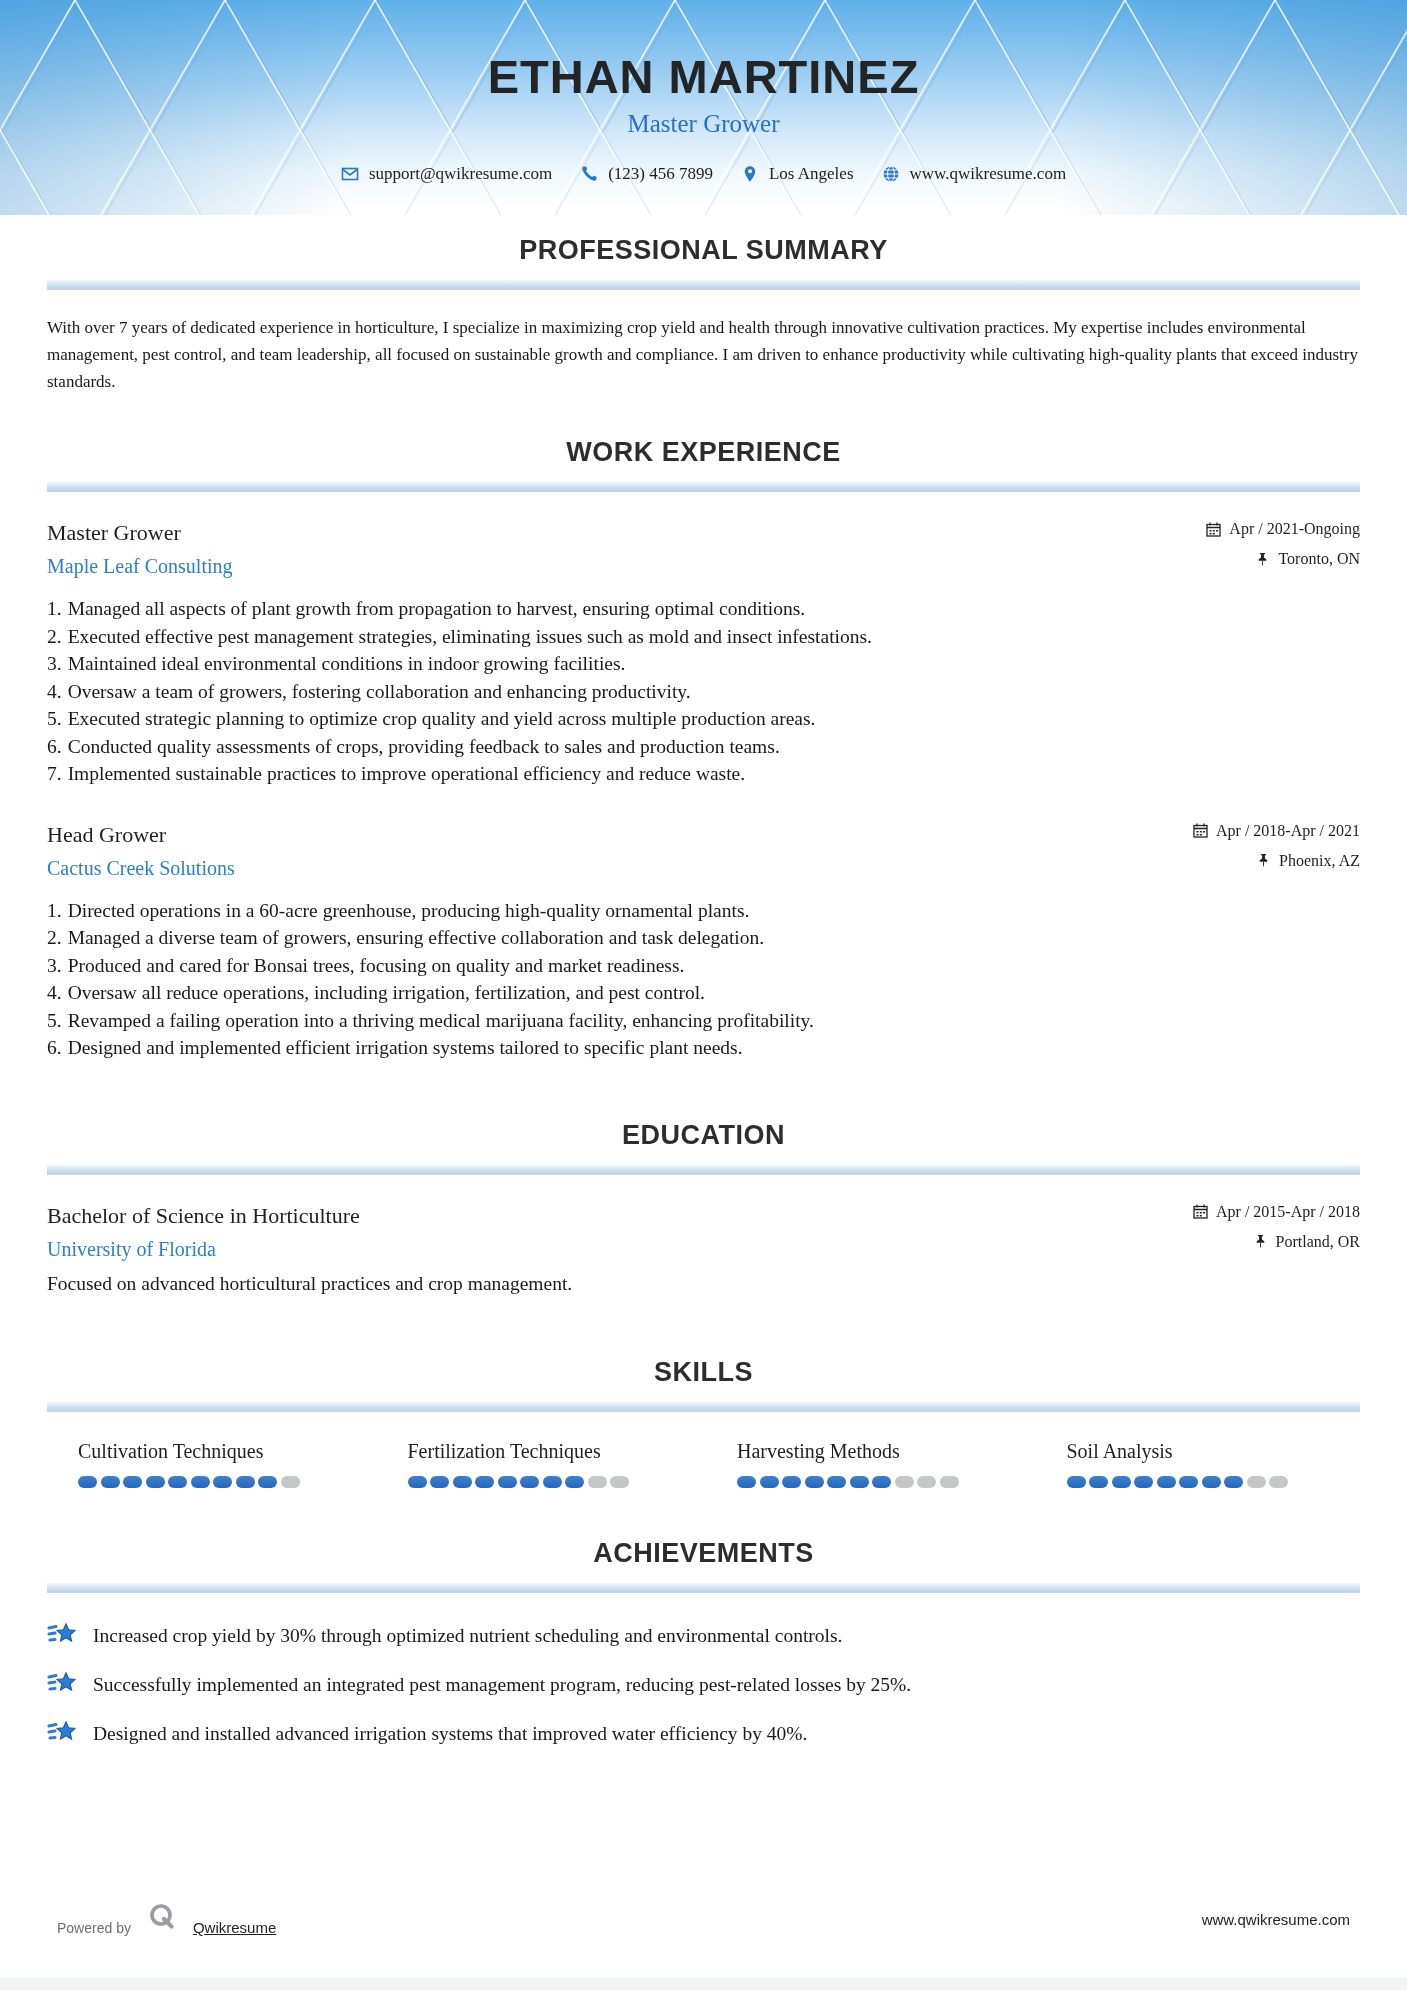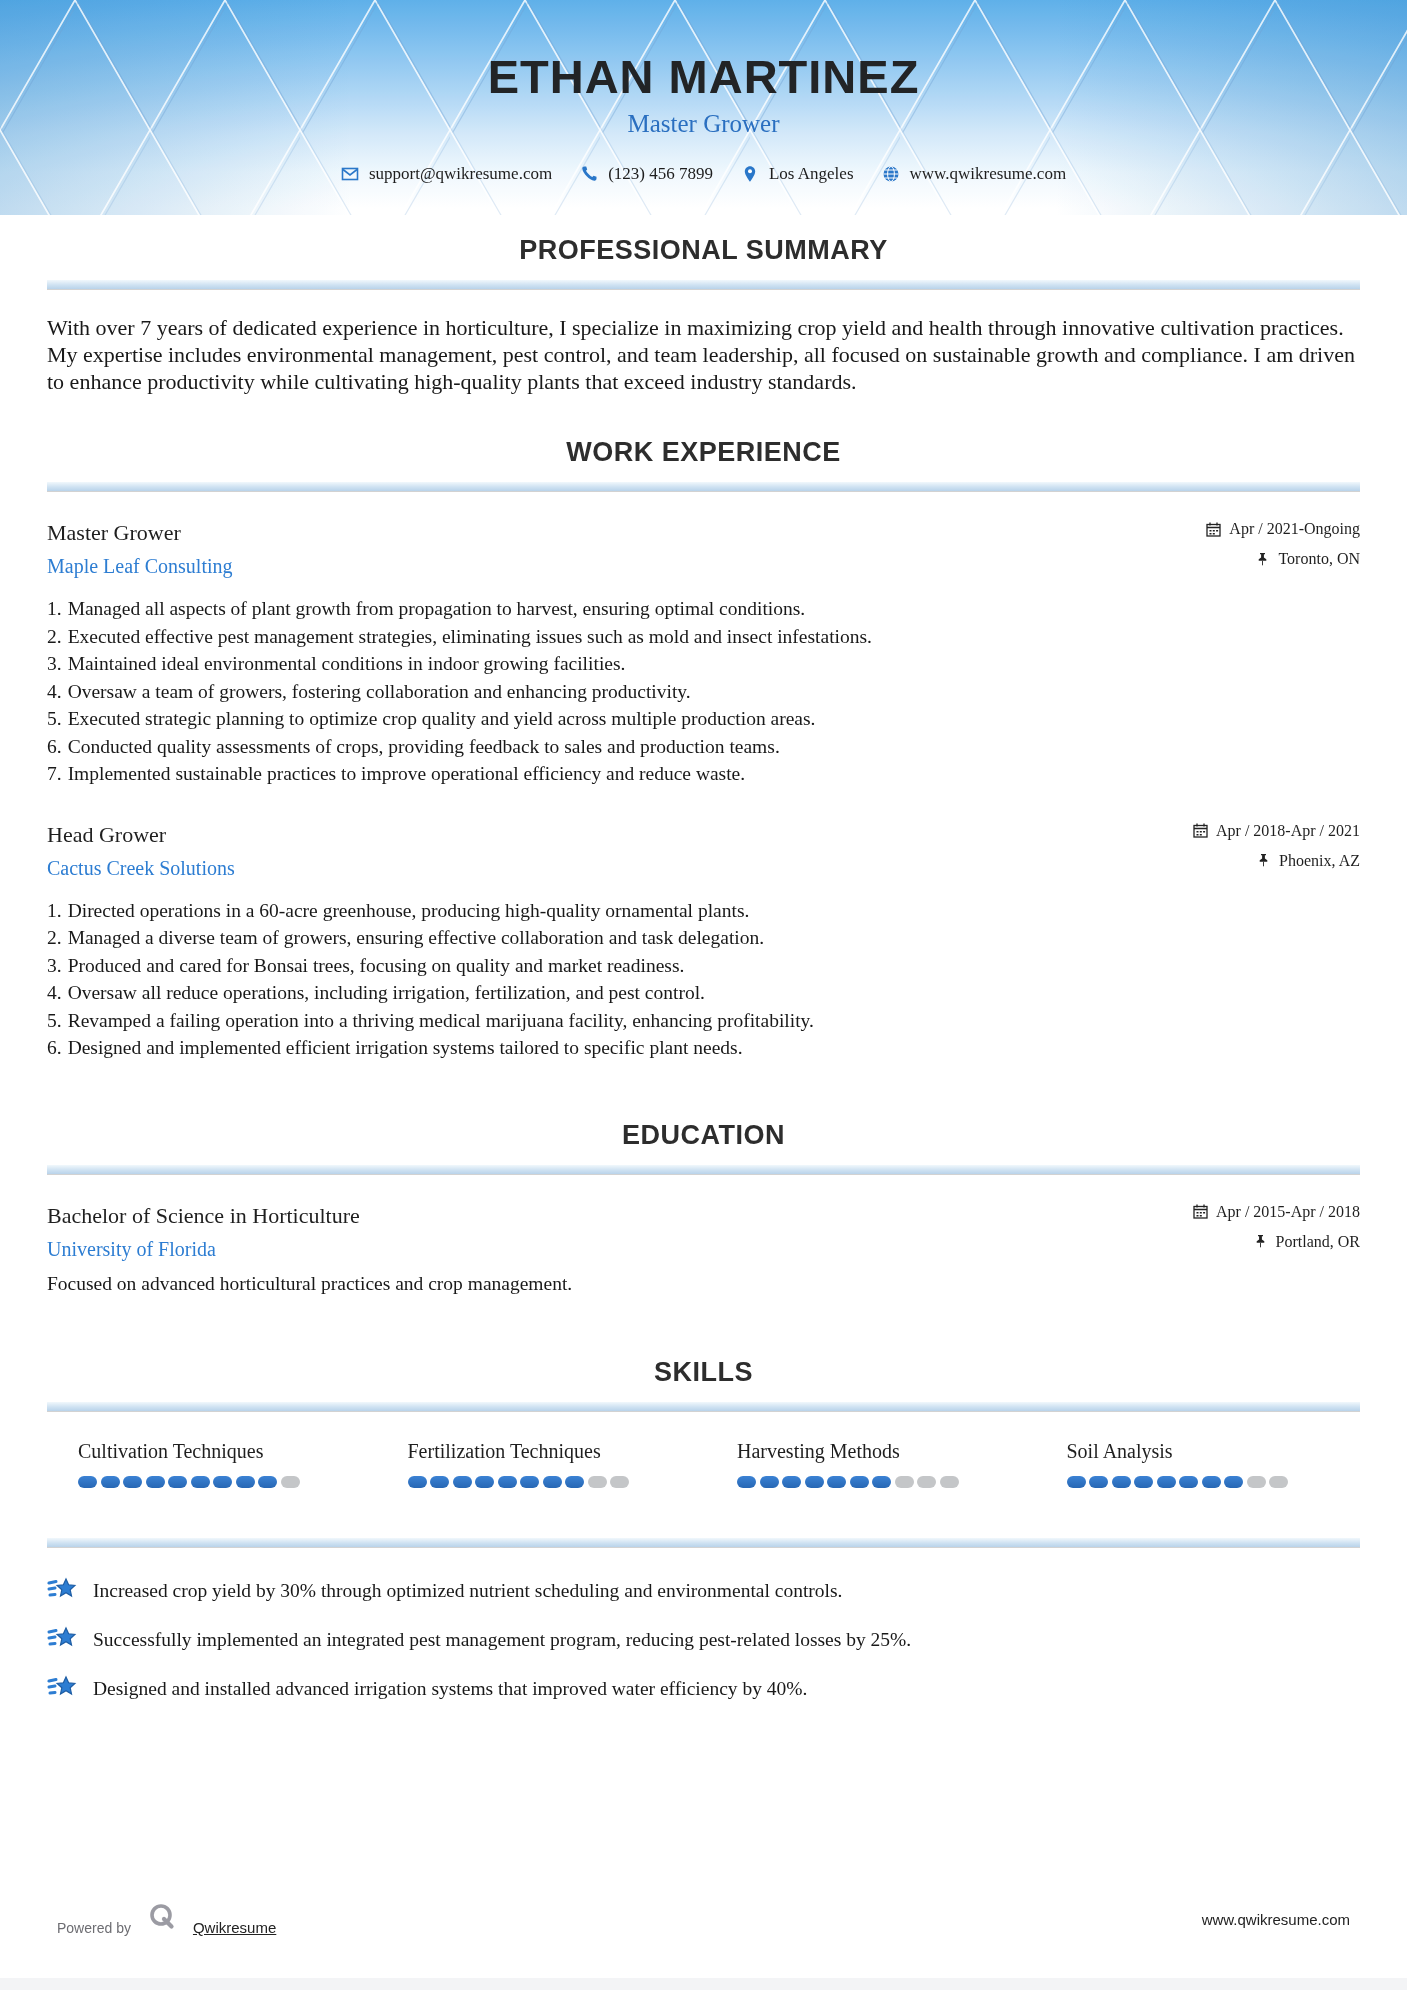--- a/index.html
+++ b/index.html
@@ -32,21 +32,21 @@
   .content { padding:0 47px; }
   .sec-heading {
     font-family:"Liberation Sans", sans-serif; font-weight:700; font-size:27px;
     letter-spacing:0.5px; color:#2d2d2d; text-align:center;
   }
   .divider {
     height:10px; margin-top:14px;
     background:linear-gradient(180deg,#f1f8fc 0%, #cfe2f2 55%, #b9d3ea 100%);
     border-bottom:1px solid #d2d2d2;
   }
-  .summary-text { margin-top:24px; font-size:22px; line-height:27px; color:#191919; }
+  .summary-text { margin-top:24px; font-size:17px; line-height:27px; color:#191919; }
   
   .entry-head { display:flex; justify-content:space-between; align-items:flex-start; }
   .entry-title { font-size:22px; color:#1f1f1f; }
   .entry-company { margin-top:9px; font-size:20px; color:#2d7dd2; cursor:pointer; }
   .entry-meta { text-align:right; font-size:16px; color:#1f1f1f; }
   .meta-row { display:flex; justify-content:flex-end; align-items:center; gap:8px; }
   .meta-row + .meta-row { margin-top:12px; }
   .micon { display:inline-flex; width:15px; height:15px; }
   .bullets { margin-top:17px; }
   .bullet-line { font-size:19.5px; line-height:27.5px; color:#191919; }
@@ -351,20 +351,21 @@
             <span class="dot filled"></span>
             <span class="dot filled"></span>
             <span class="dot"></span>
             <span class="dot"></span>
           </div>
         </div>
       </div>
   </div>
 
   <div class="mt-ach">
+    <div class="sec-heading">ACHIEVEMENTS</div>
     <div class="divider"></div>
     <div class="ach-list">
 
         <div class="ach-item">
           <span class="ach-icon">
             <svg viewBox="0 0 30 28" width="30" height="28">
               <g stroke="#2d7dd2" stroke-width="3" stroke-linecap="round">
                 <line x1="2" y1="7" x2="9" y2="5.5"></line>
                 <line x1="2" y1="13" x2="8" y2="12"></line>
                 <line x1="3" y1="19" x2="8" y2="18.5"></line>

